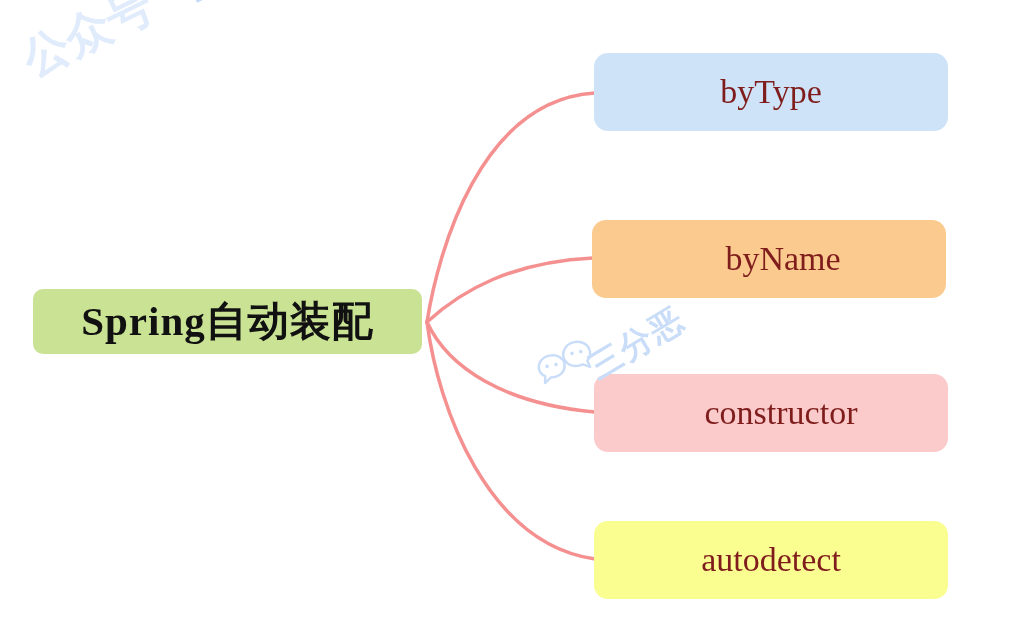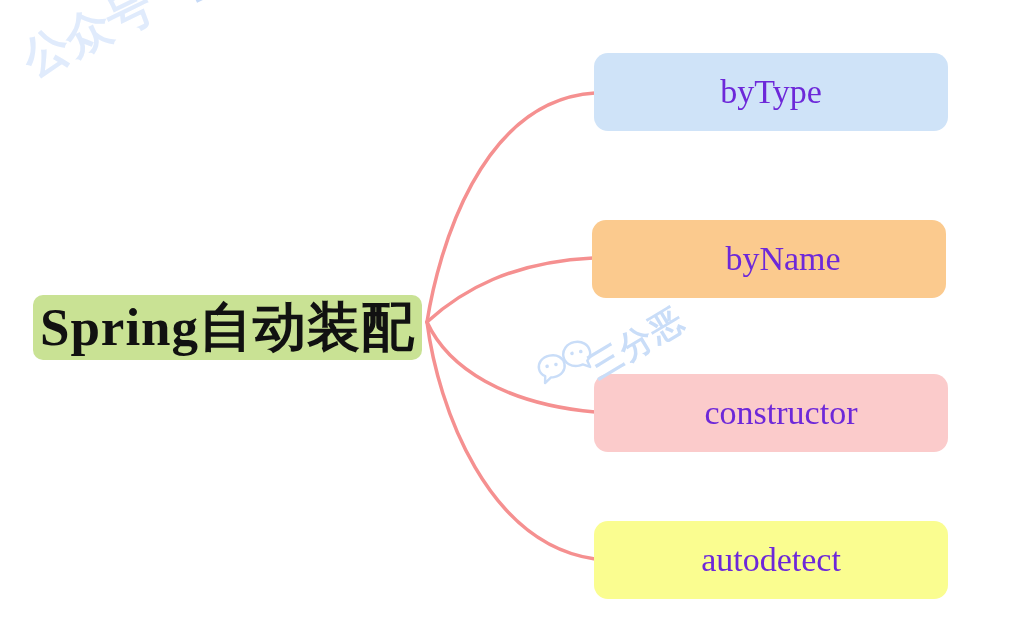--- a/index.html
+++ b/index.html
@@ -16,29 +16,29 @@
     left: 0; top: 0;
     width: 1015px; height: 641px;
     pointer-events: none;
   }
   .node {
     position: absolute;
     display: flex;
     align-items: center;
     justify-content: center;
     box-sizing: border-box;
-    color: #6d28d9;
+    color: #7f1d1d;
     text-align: center;
     cursor: default;
   }
   .root-node {
-    left: 33px; top: 295px;
+    left: 33px; top: 289px;
     width: 389px; height: 65px;
     border-radius: 10px;
-    font-size: 53px;
+    font-size: 41px;
     font-weight: bold;
     letter-spacing: 1px;
   }
   .branch-node {
     width: 354px; height: 78px;
     border-radius: 14px;
     font-size: 34px;
     font-weight: 500;
   }
   #branch-bytype      { left: 594px; top: 53px;  }

